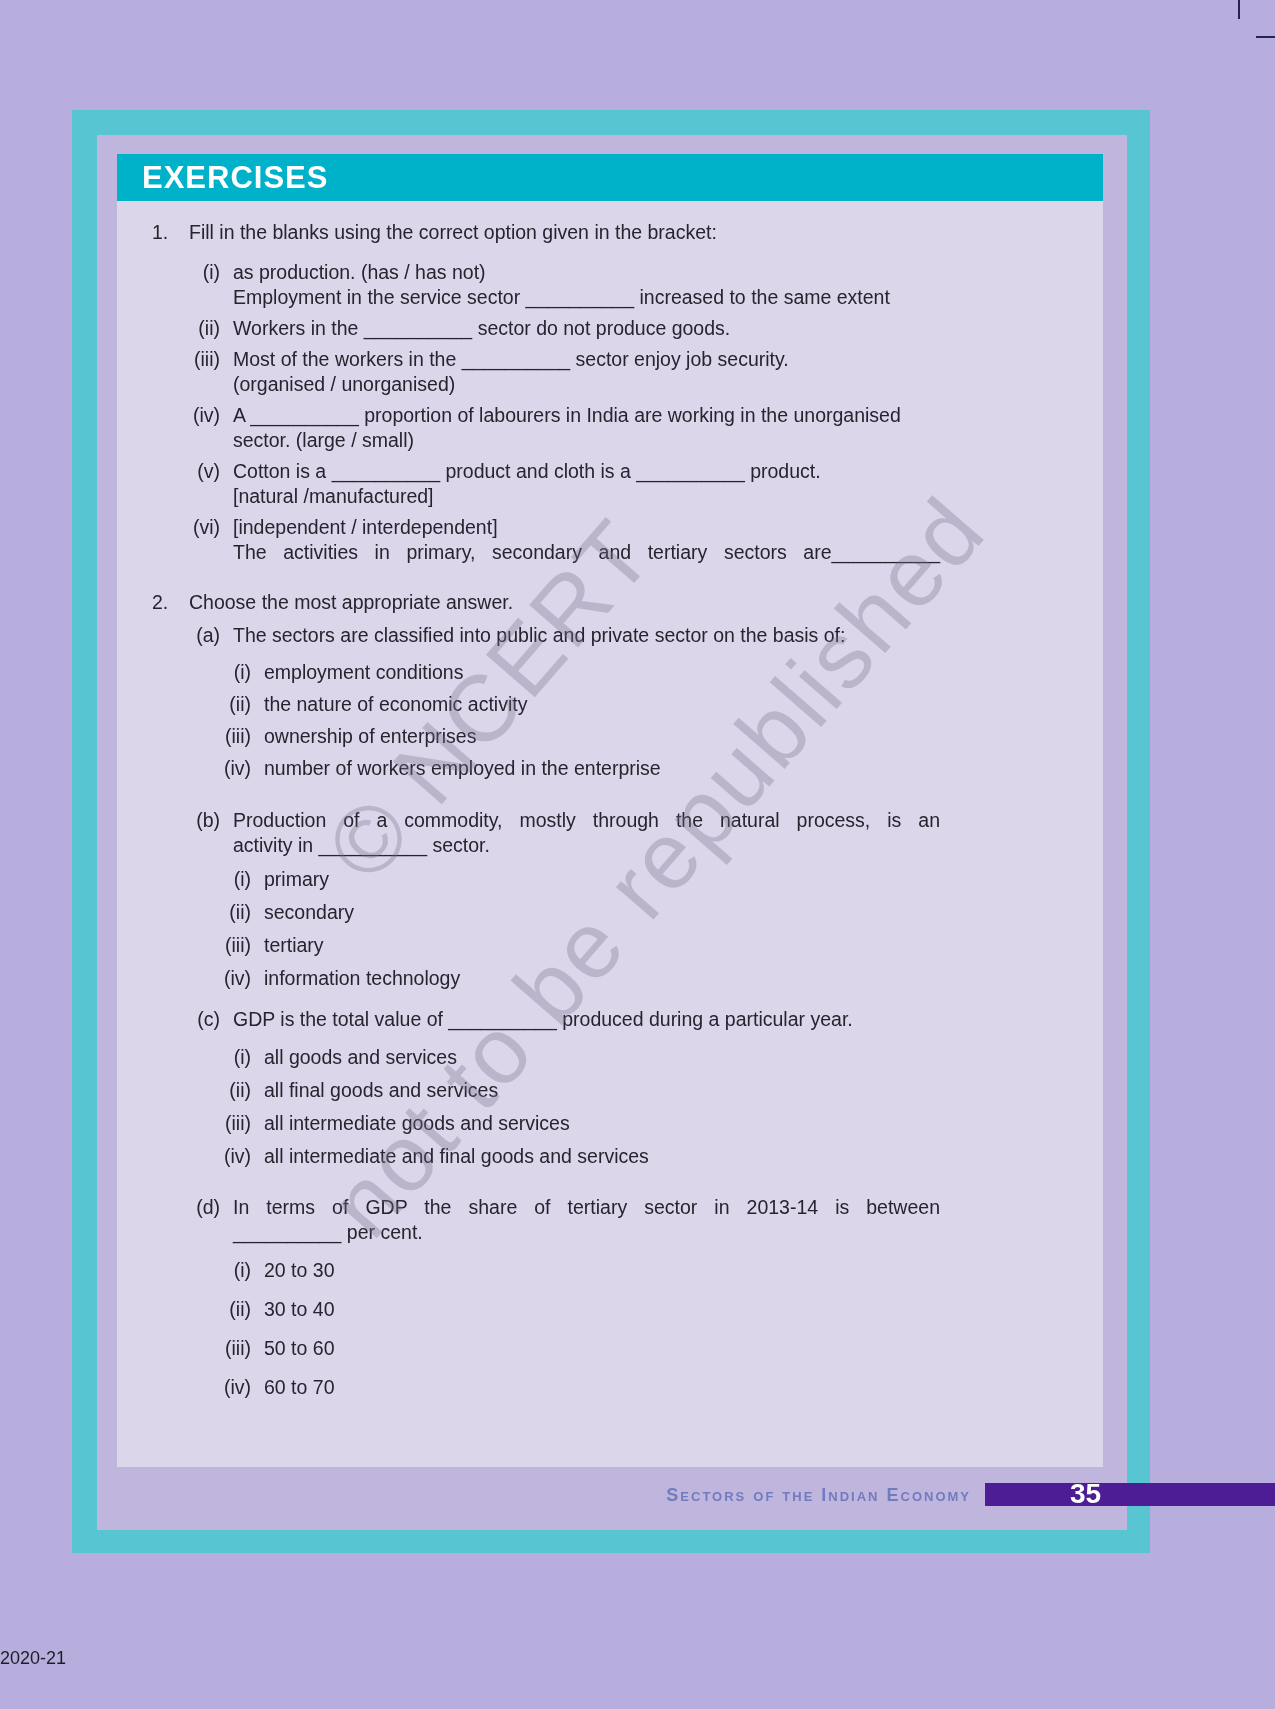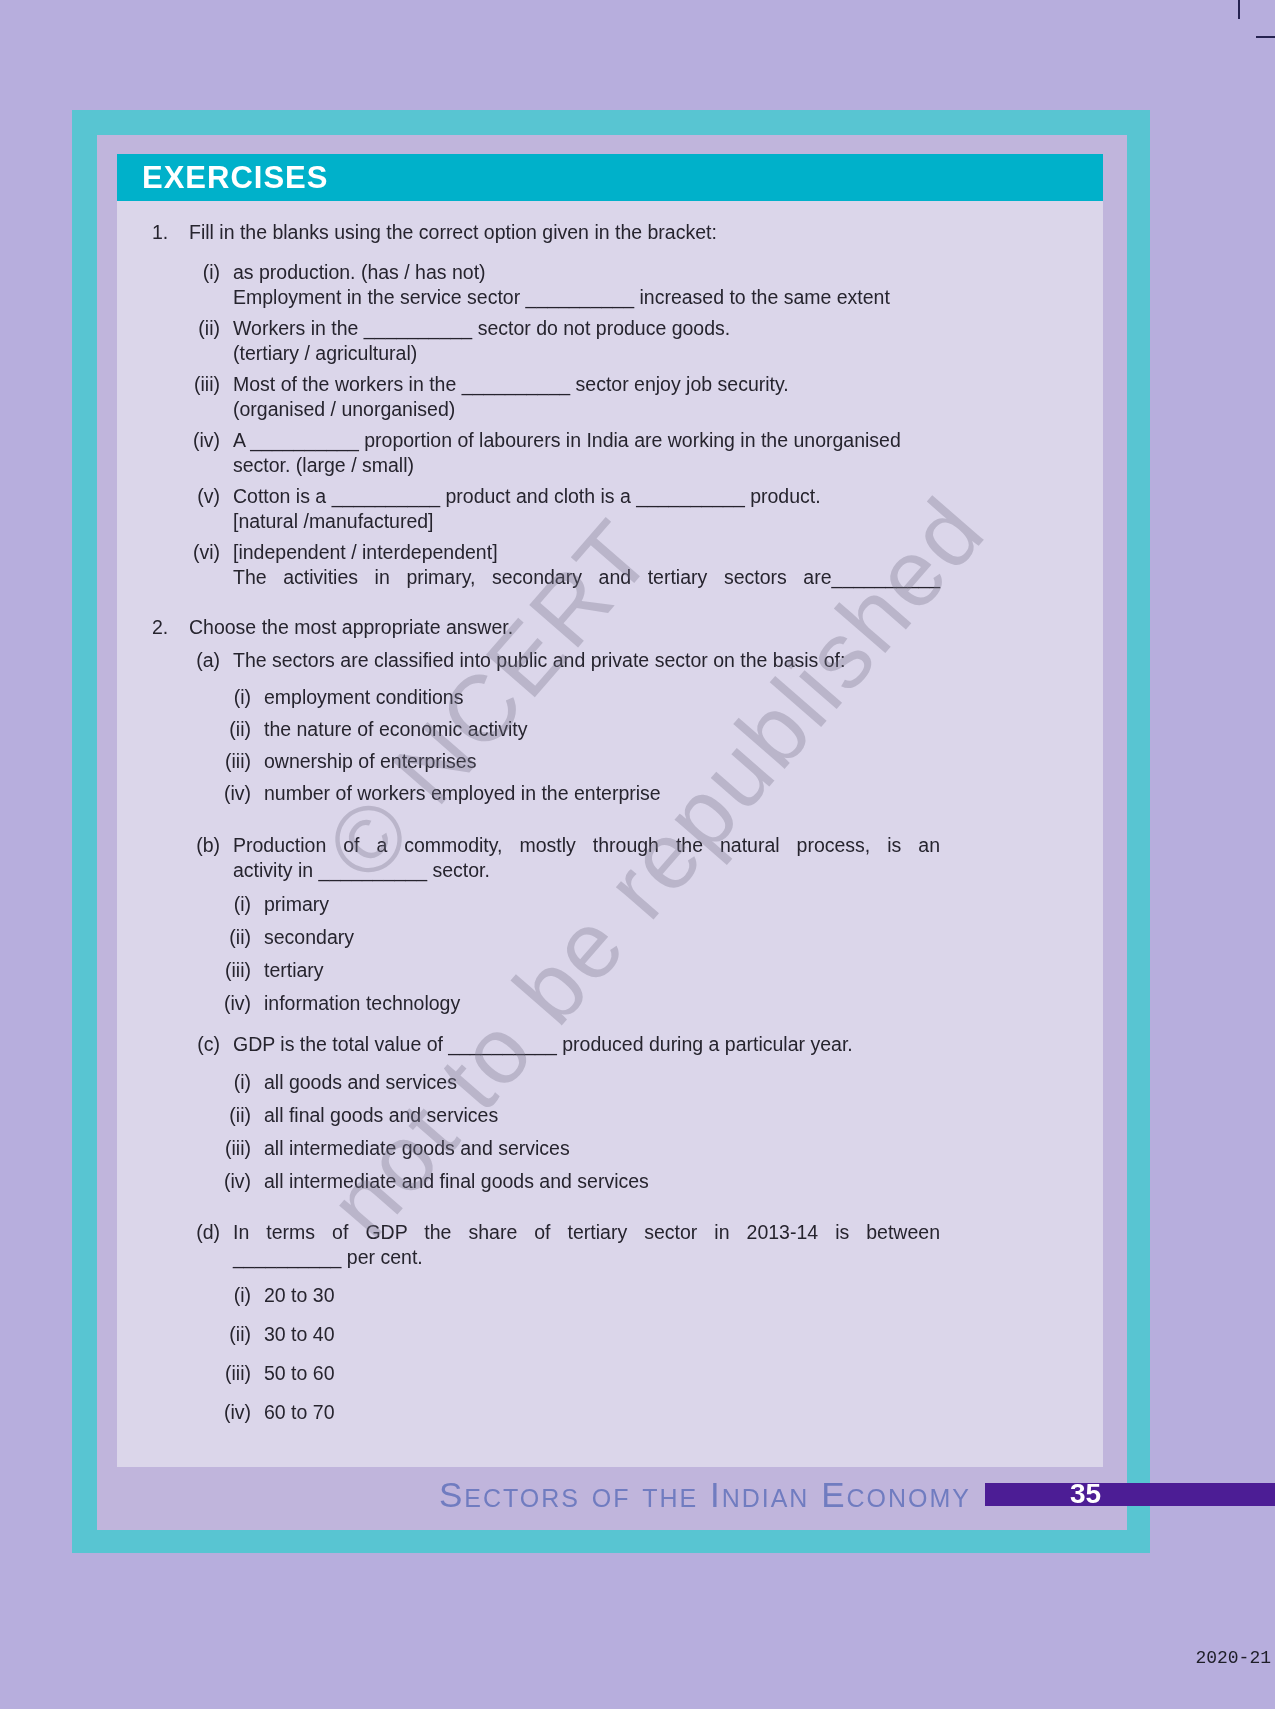--- a/index.html
+++ b/index.html
@@ -55,24 +55,24 @@
   .part-d .opt + .opt{margin-top:14px;}
 
   
   .wm{position:absolute;pointer-events:none;color:rgba(118,115,138,0.33);
       font-size:94px;letter-spacing:3px;white-space:nowrap;z-index:5;}
   .wm1{left:490px;top:700px;transform:translate(-50%,-50%) rotate(-49deg);}
   .wm2{left:657px;top:867px;transform:translate(-50%,-50%) rotate(-49deg);}
 
   
   .footer-title{position:absolute;top:1480px;right:300px;height:30px;line-height:30px;
-      font-variant:small-caps;font-weight:normal;font-size:35px;letter-spacing:2px;color:#707cc0;}
+      font-variant:small-caps;font-weight:bold;font-size:18px;letter-spacing:2px;color:#707cc0;}
   .page-bar{position:absolute;left:985px;top:1483px;width:290px;height:23px;background:#4c1d95;}
   .page-num{position:absolute;left:85px;top:-3px;color:#fff;font-weight:bold;font-size:28px;line-height:28px;}
-  .year{position:absolute;left:0;right:0;top:1648px;text-align:right;font-size:18px;color:#1e1e28;font-family:Liberation Mono, monospace;}
+  .year{position:absolute;left:0;right:0;top:1648px;text-align:left;font-size:18px;color:#1e1e28;}
 </style>
 </head>
 <body>
 
 <div class="page">
   <div class="crop-v"></div>
   <div class="crop-h"></div>
 
   <div class="teal-frame"></div>
   <div class="inner-border"></div>
@@ -92,21 +92,20 @@
               <span class="item-label">(i)</span>
               <div class="item-lines">
                 <div class="line">as production. (has / has not)</div>
                 <div class="line">Employment in the service sector __________ increased to the same extent</div>
               </div>
             </div>
             <div class="item">
               <span class="item-label">(ii)</span>
               <div class="item-lines">
                 <div class="line">Workers in the __________ sector do not produce goods.</div>
-                <div class="line">(tertiary / agricultural)</div>
               </div>
             </div>
             <div class="item">
               <span class="item-label">(iii)</span>
               <div class="item-lines">
                 <div class="line">Most of the workers in the __________ sector enjoy job security.</div>
                 <div class="line">(organised / unorganised)</div>
               </div>
             </div>
             <div class="item">

